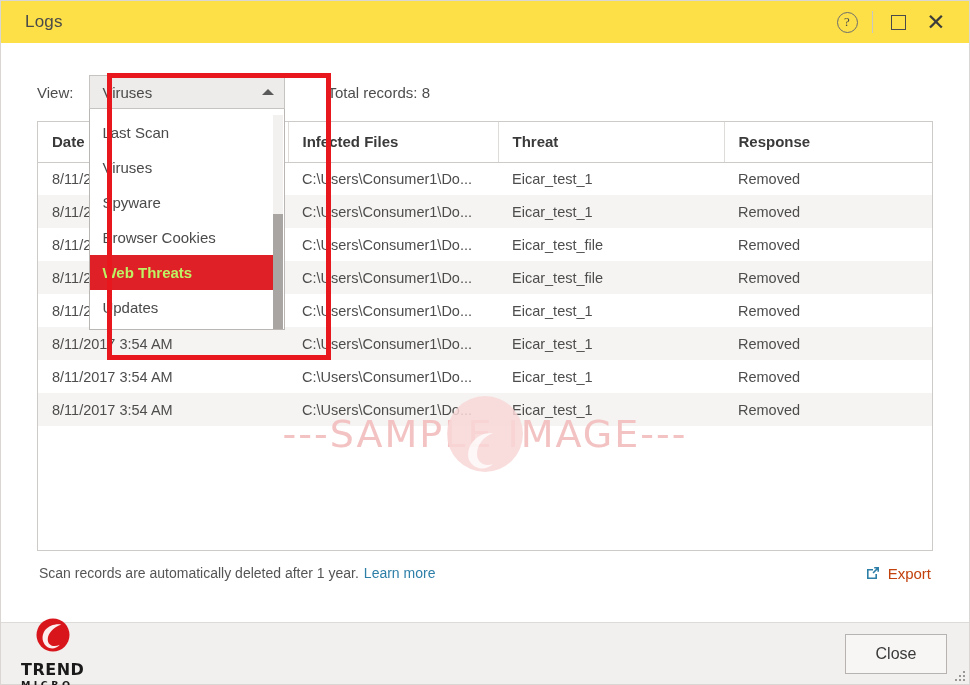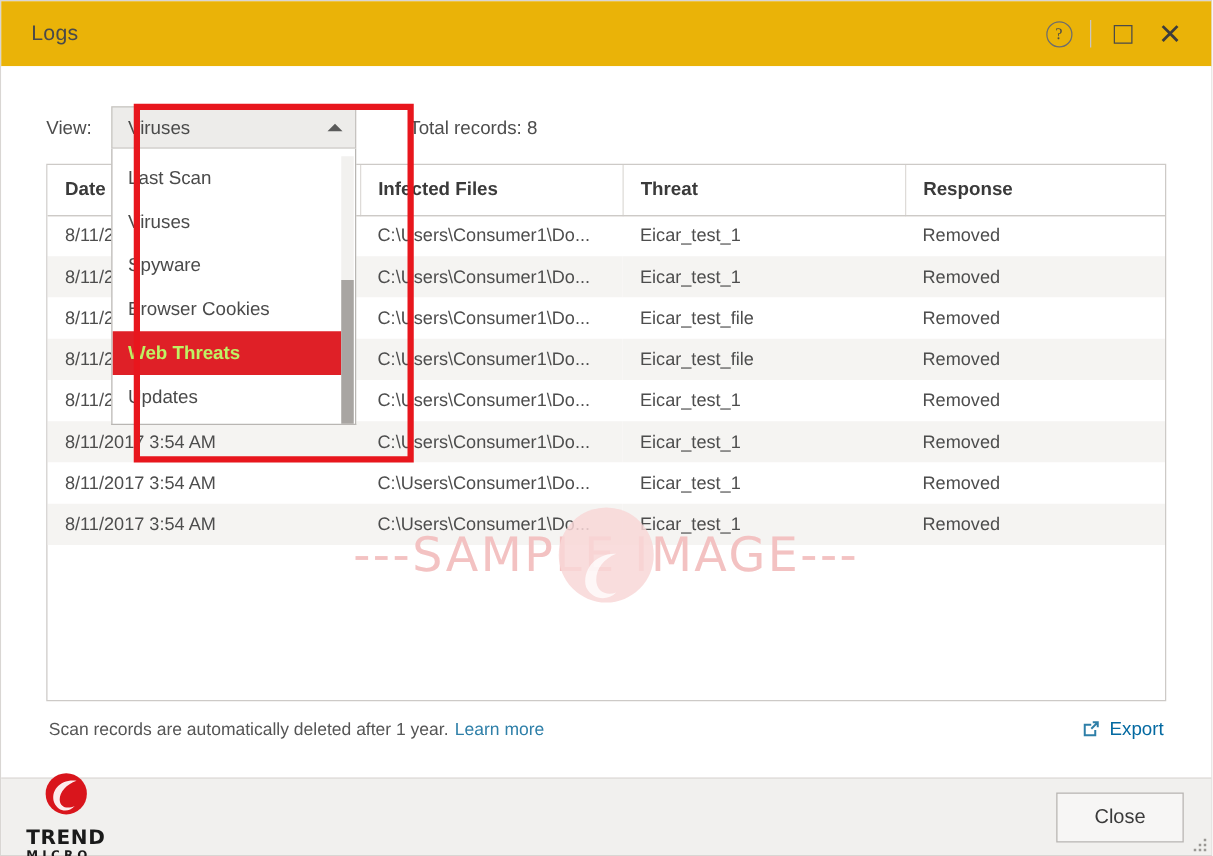--- a/index.html
+++ b/index.html
@@ -18,22 +18,22 @@
     height: 685px;
     position: relative;
     background: #ffffff;
     border: 1px solid #d9d6d3;
     display: flex;
     flex-direction: column;
   }
 
   
   .titlebar {
-    height: 52px;
-    background: #eab308;
+    height: 42px;
+    background: #fde047;
     display: flex;
     align-items: center;
     padding: 0 14px 0 24px;
     flex: 0 0 auto;
   }
   .title-text {
     font-size: 17px;
     color: #4a4a4a;
     letter-spacing: .2px;
   }
@@ -242,21 +242,21 @@
     height: 44px;
     padding: 0 2px;
   }
   .foot-text { font-size: 14px; color: #555555; }
   .learn-more { color: #2e7fa8; text-decoration: none; font-size: 14px; }
   .foot-spacer { flex: 1 1 auto; }
   .export-link {
     display: flex;
     align-items: center;
     gap: 7px;
-    color: #0369a1;
+    color: #c2410c;
     font-size: 15px;
     cursor: default;
   }
 
   
   .bottom-bar {
     height: 62px;
     background: #f1f0ee;
     border-top: 1px solid #dddad7;
     display: flex;

